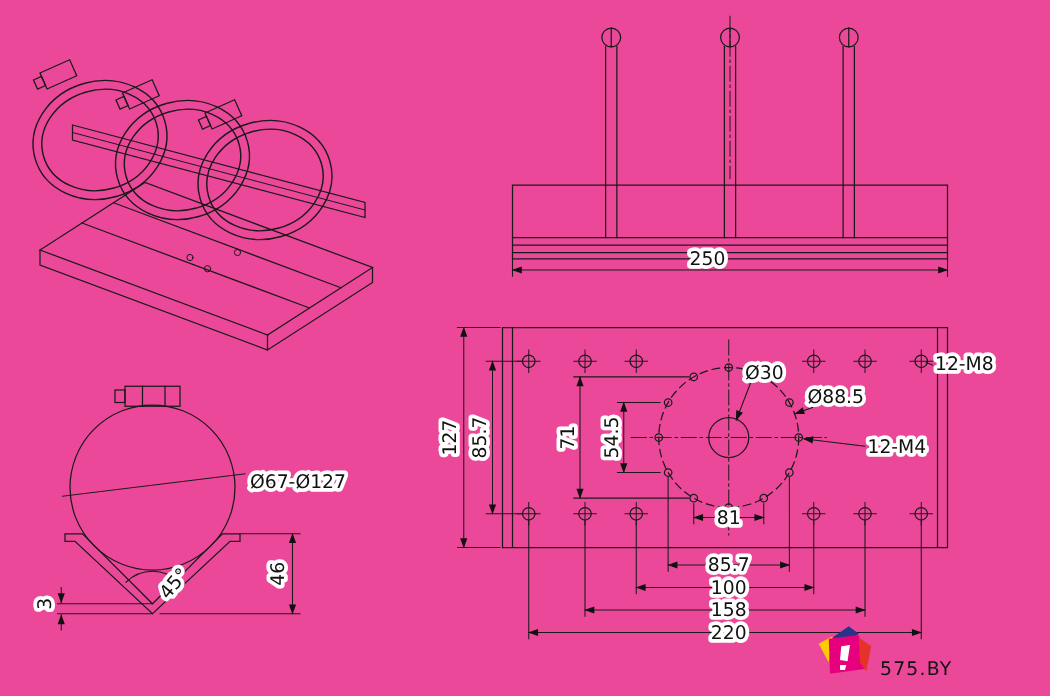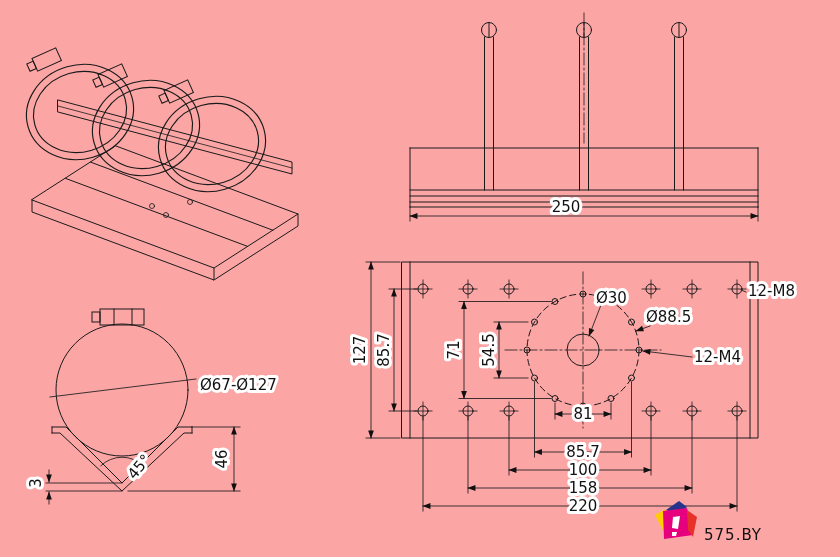--- a/index.html
+++ b/index.html
@@ -1,16 +1,16 @@
 <!DOCTYPE html>
 <html><head>
 <meta charset="utf-8">
 <style>
   html,body{margin:0;padding:0;background:#fff;}
-  .stage{position:relative;width:840px;height:557px;background:#fca5a5;overflow:hidden;
+  .stage{position:relative;width:840px;height:557px;background:#ec4899;overflow:hidden;
          font-family:"DejaVu Sans","Liberation Sans",sans-serif;}
   svg text{font-family:"DejaVu Sans","Liberation Sans",sans-serif;font-size:15px;fill:#111;}
   .ln{stroke:#1a1a1a;stroke-width:1;fill:none;stroke-linecap:square;}
   .ln2{stroke:#1a1a1a;stroke-width:1.15;fill:none;}
   .thin{stroke-width:0.8;}
   .dim{stroke-width:0.85;}
   .dash{stroke-dasharray:6 4;}
   .cl{stroke-dasharray:12 3 2 3;stroke-width:0.8;}
   .mid{text-anchor:middle;}
   .halo{paint-order:stroke;stroke:#ffffff;stroke-width:6px;stroke-linejoin:round;}

